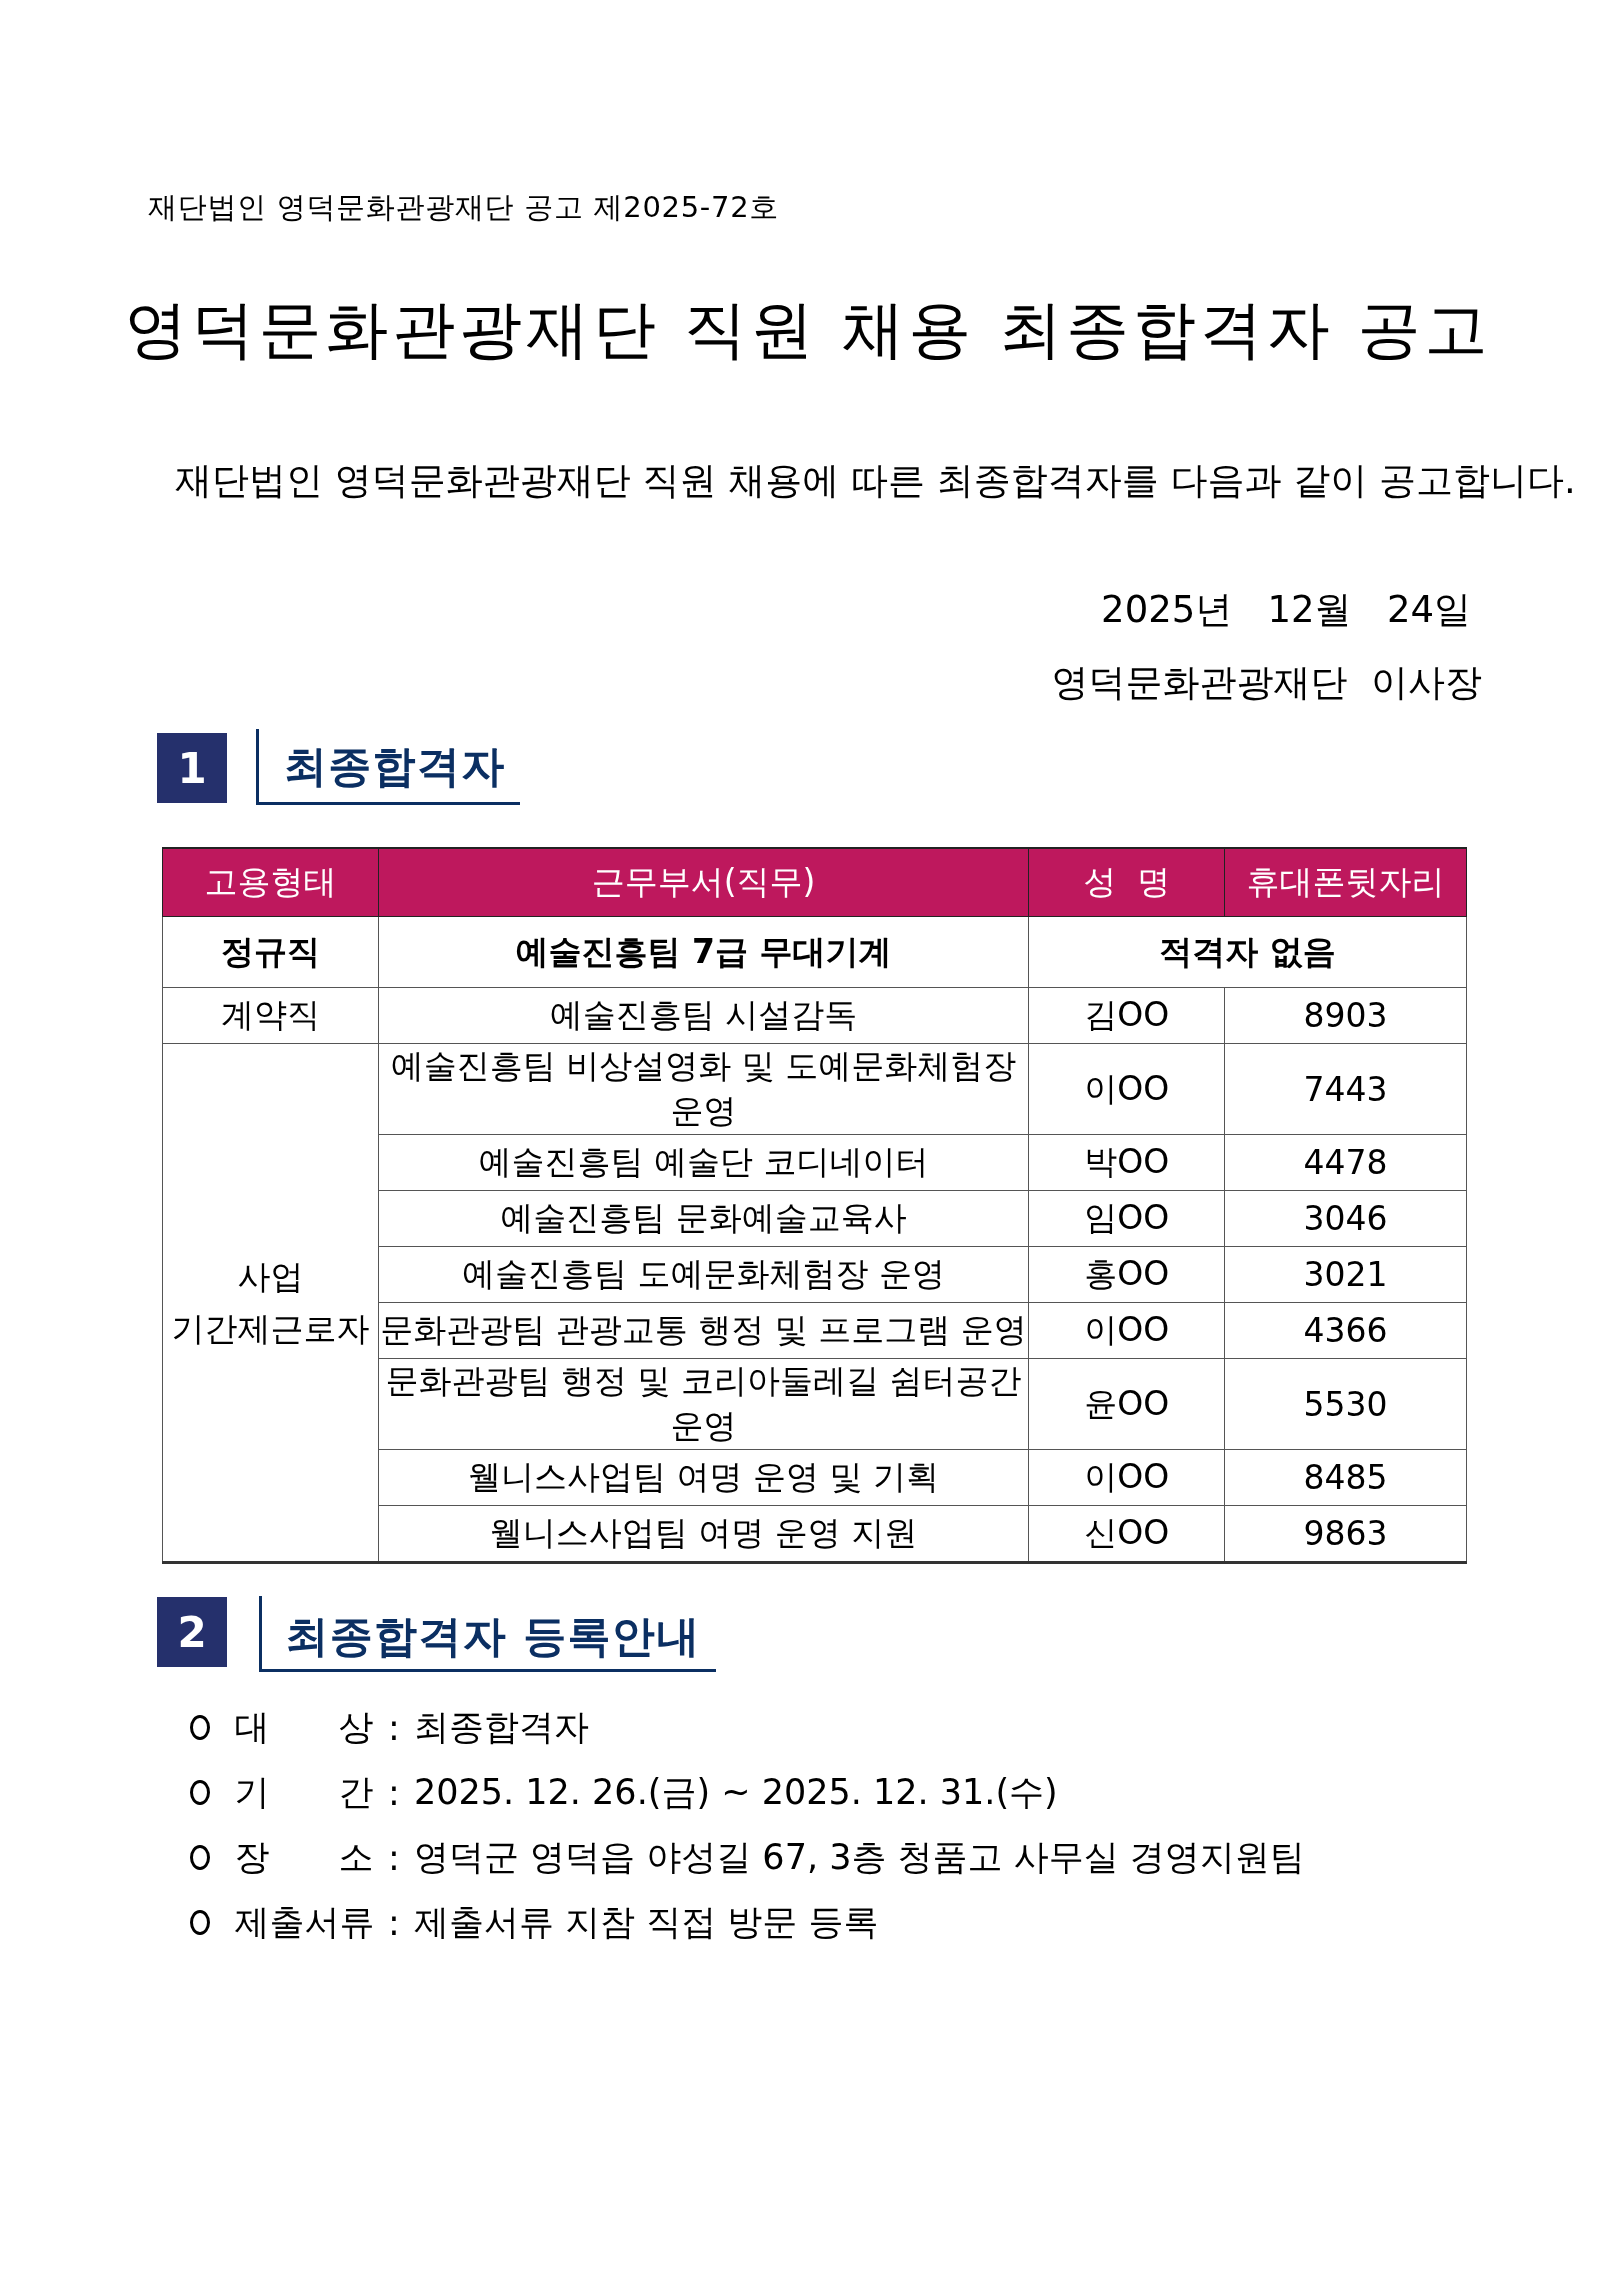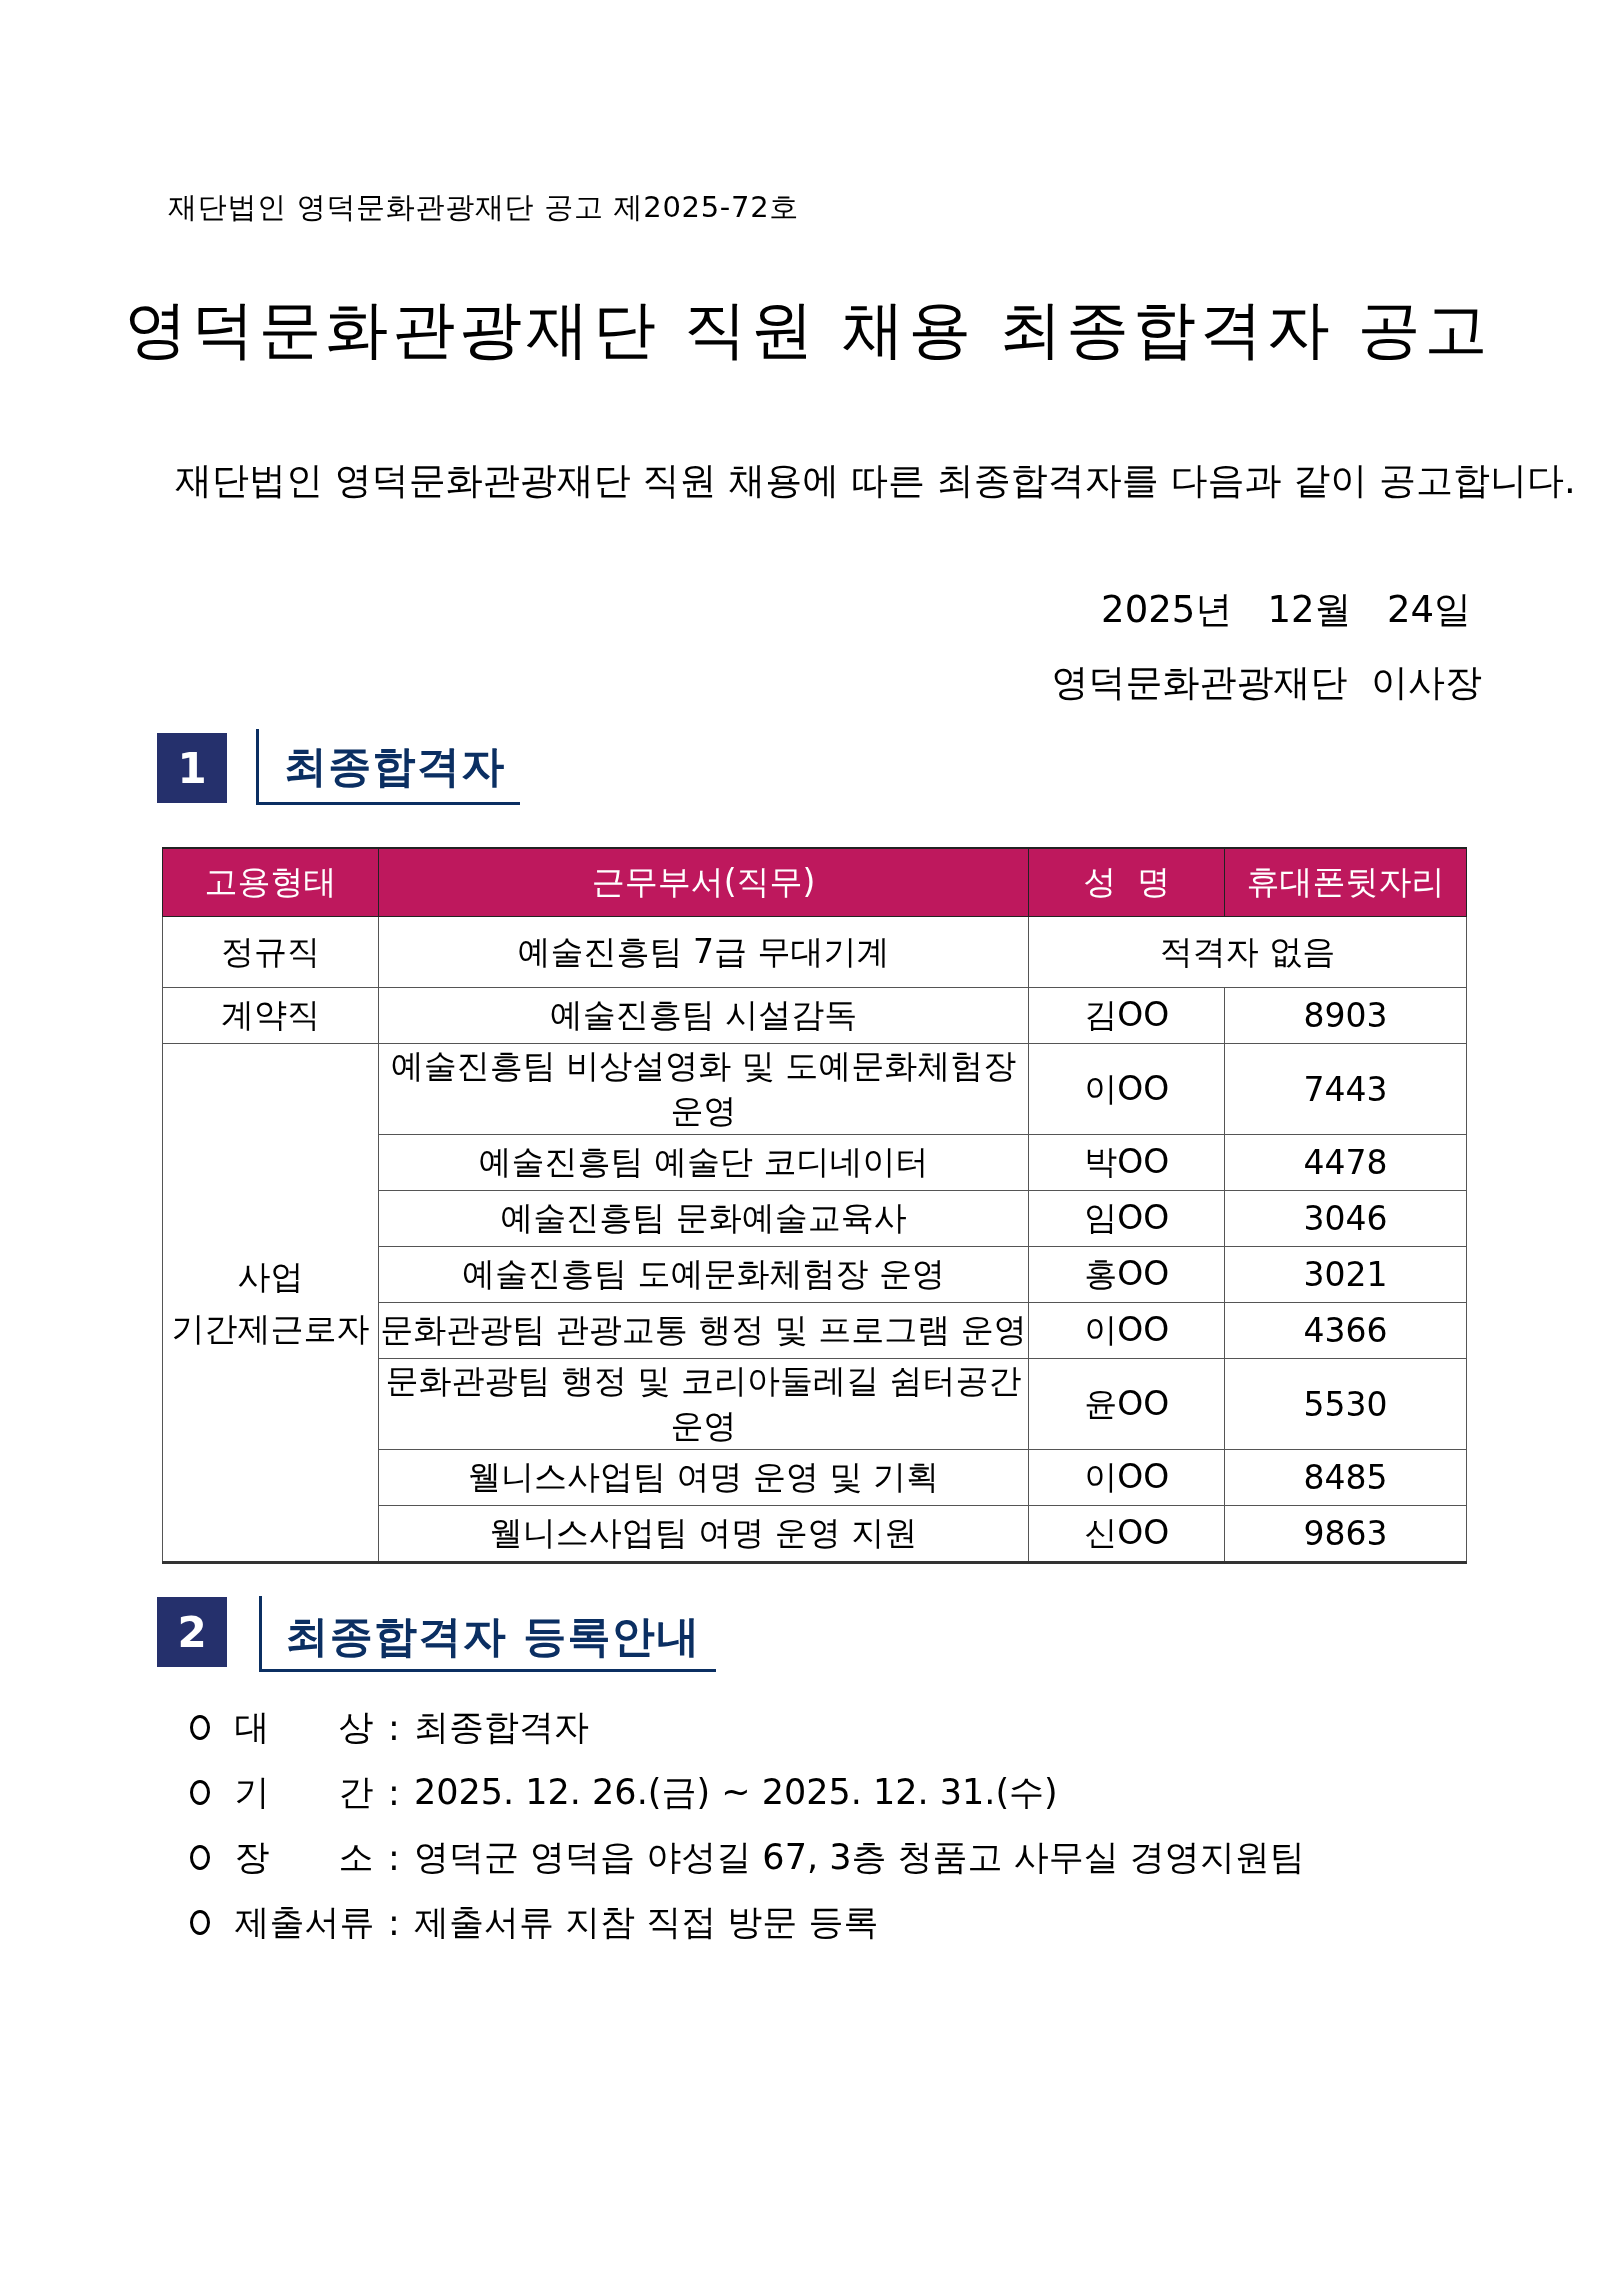--- a/index.html
+++ b/index.html
@@ -1,29 +1,29 @@
 <!DOCTYPE html>
 <html style="font-size:10.4px"><head>
 <meta charset="utf-8">
 <style>
   html, body { margin: 0; padding: 0; background: #ffffff; }
   body { width: 1616px; height: 2284px; position: relative; font-family: "DejaVu Sans", "Liberation Sans", sans-serif; color: #000; overflow: hidden; }
   .abs { position: absolute; }
-  .announce-no { left: 168px; top: 188px; font-size: 29px; letter-spacing: 0.7px; white-space: nowrap; }
+  .announce-no { left: 148px; top: 188px; font-size: 29px; letter-spacing: 0.7px; white-space: nowrap; }
   .doc-title { left: 0; width: 1616px; top: 287px; text-align: center; font-size: 63px; font-weight: normal; letter-spacing: 3.9px; white-space: nowrap; }
   .intro { left: 175px; width: 1297px; top: 456px; font-size: 37px; text-align: justify; text-align-last: justify; white-space: nowrap; }
   .date { right: 145px; top: 585px; font-size: 37px; white-space: pre; text-align: right; }
   .issuer { right: 134px; top: 658px; font-size: 37px; white-space: pre; text-align: right; }
   .sec-box { width: 70px; height: 70px; background: #25306c; color: #fff; font-weight: bold; font-size: 42px; display: flex; align-items: center; justify-content: center; }
   .sec-title-wrap { border-left: 3.3px solid #0b2f62; border-bottom: 3.3px solid #0b2f62; }
   .sec-title { color: #0b2f62; font-weight: bold; font-size: 43px; white-space: nowrap; letter-spacing: 1.3px; }
   table.results { position: absolute; left: 162px; top: 847px; width: 1305px; border-collapse: collapse; font-size: 33px; }
   table.results th { background: #be185d; color: #fff; font-weight: normal; height: 65px; border: 1.3px solid #222; border-top: 2.6px solid #222; }
   table.results td { border: 1.3px solid #555; text-align: center; height: 55px; padding: 0; }
-  table.results tr.first td { height: 70px; }
+  table.results tr.first td { height: 70px; font-weight: bold; }
   table.results td.bottom { border-bottom: 3.3px solid #333; }
   .bullets { left: 190px; top: 1695px; font-size: 35px; }
   .bullet-row { display: flex; align-items: center; height: 65px; white-space: nowrap; }
   .bullet-circle { width: 19.6px; height: 25px; border: 3.3px solid #000; border-radius: 50%; margin-right: 25px; box-sizing: border-box; }
   .bullet-label { display: flex; justify-content: space-between; width: 139px; }
   .bullet-colon { margin: 0 14.3px 0 14.3px; }
   .note { font-size: 29px; margin-left: 11.7px; }
 </style>
 </head>
 <body>

